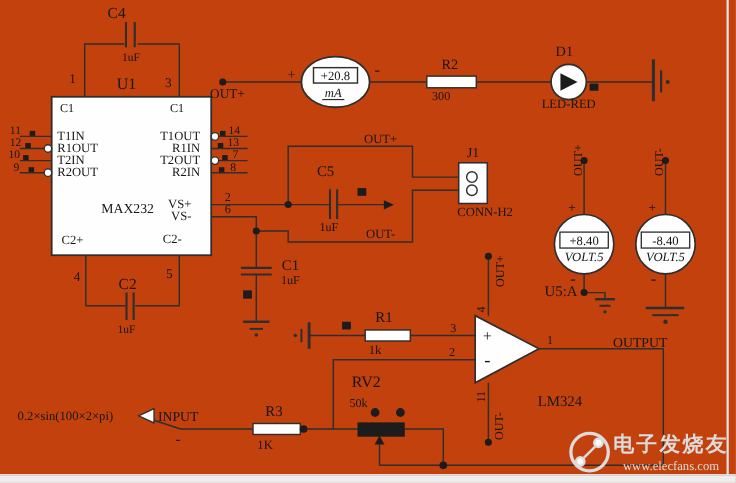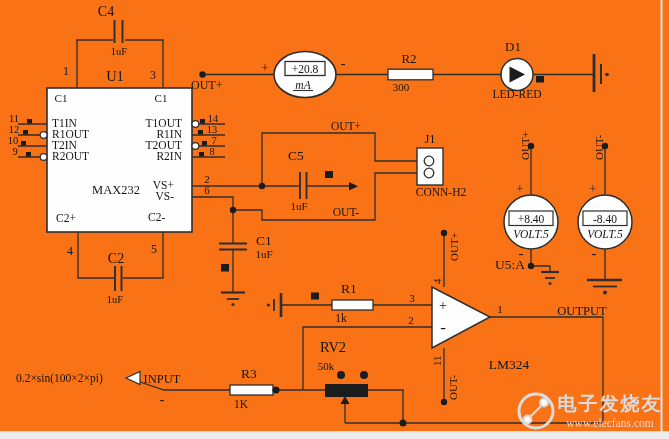--- a/index.html
+++ b/index.html
@@ -1,16 +1,16 @@
 <!DOCTYPE html>
 <html><head>
 <meta charset="utf-8">
 <style>
   html,body{margin:0;padding:0;background:#fff;}
-  #canvas{position:relative;width:669px;height:439px;background:#f97316;overflow:hidden;
+  #canvas{position:relative;width:669px;height:439px;background:#c2410c;overflow:hidden;
           font-family:"Liberation Serif","DejaVu Serif",serif;}
   svg{position:absolute;left:0;top:0;}
   text{fill:#161616;font-family:"Liberation Serif","DejaVu Serif",serif;}
   .it{font-style:italic;}
   .wm{fill:#dcdcdc;}
 </style>
 </head>
 <body>
 
 <div id="canvas">

